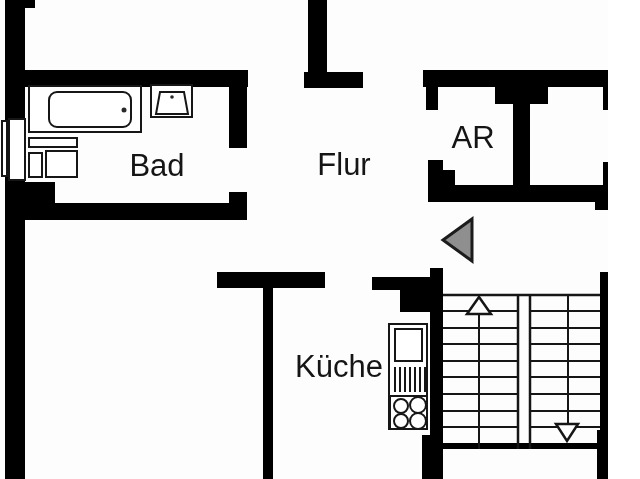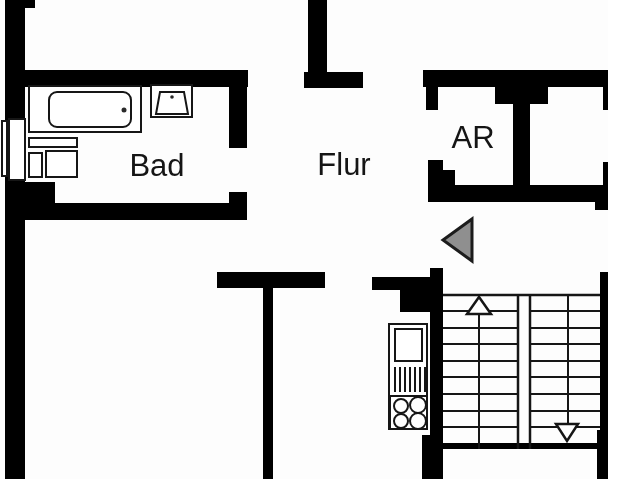--- a/index.html
+++ b/index.html
@@ -104,13 +104,14 @@
       <line x1="479" y1="311" x2="479" y2="449" stroke="#161616" stroke-width="2"></line>
       <line x1="568" y1="295" x2="568" y2="427" stroke="#161616" stroke-width="2"></line>
       <polygon points="479,297 467,314 491,314" fill="#fff" stroke="#161616" stroke-width="2.5"></polygon>
       <polygon points="556,424 578,424 567,441" fill="#fff" stroke="#161616" stroke-width="2.5"></polygon>
       <polygon points="472,219 472,261 443,240" fill="#8f8f8f" stroke="#1c1c1c" stroke-width="3" stroke-linejoin="miter"></polygon>
     </svg>
 
   <div class="room-label" style="left: 157px; top: 166px;">Bad</div>
   <div class="room-label" style="left: 344px; top: 165px; text-align: right;">Flur</div>
   <div class="room-label" style="left: 473px; top: 138px;">AR</div>
+  <div class="room-label" style="left: 339px; top: 367px;">Küche</div>
 </div>
 
 </body></html>

